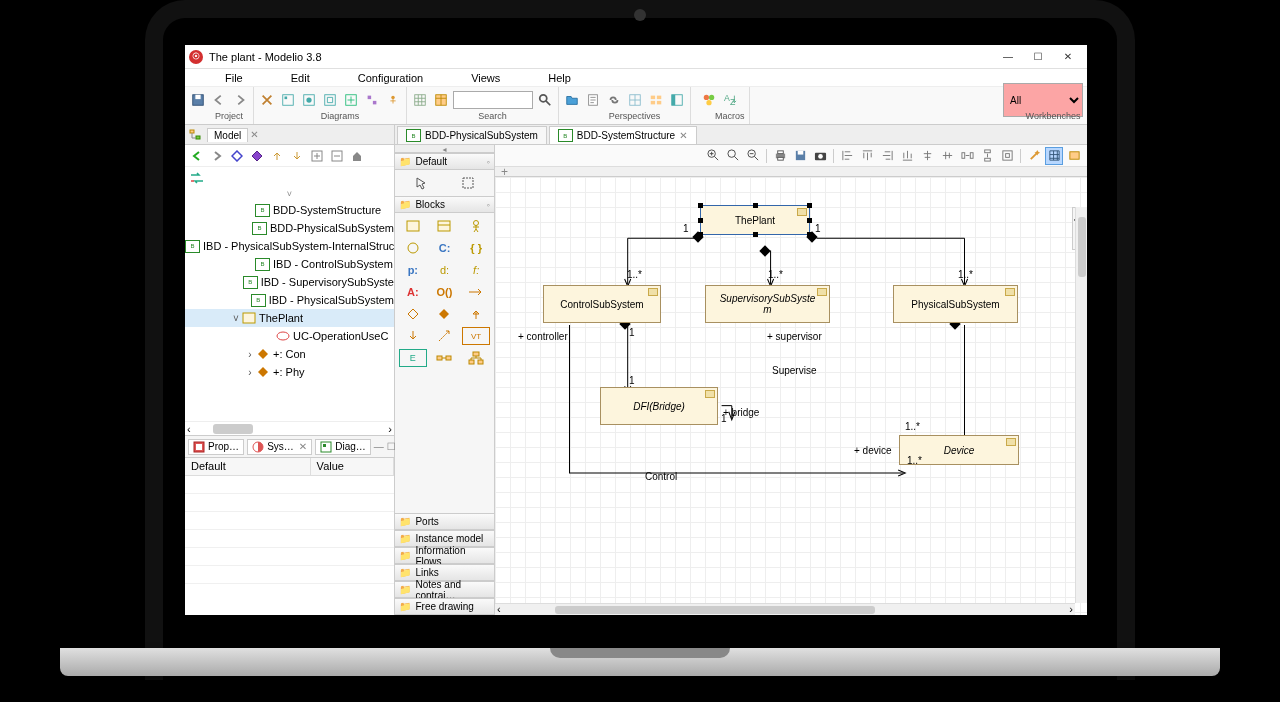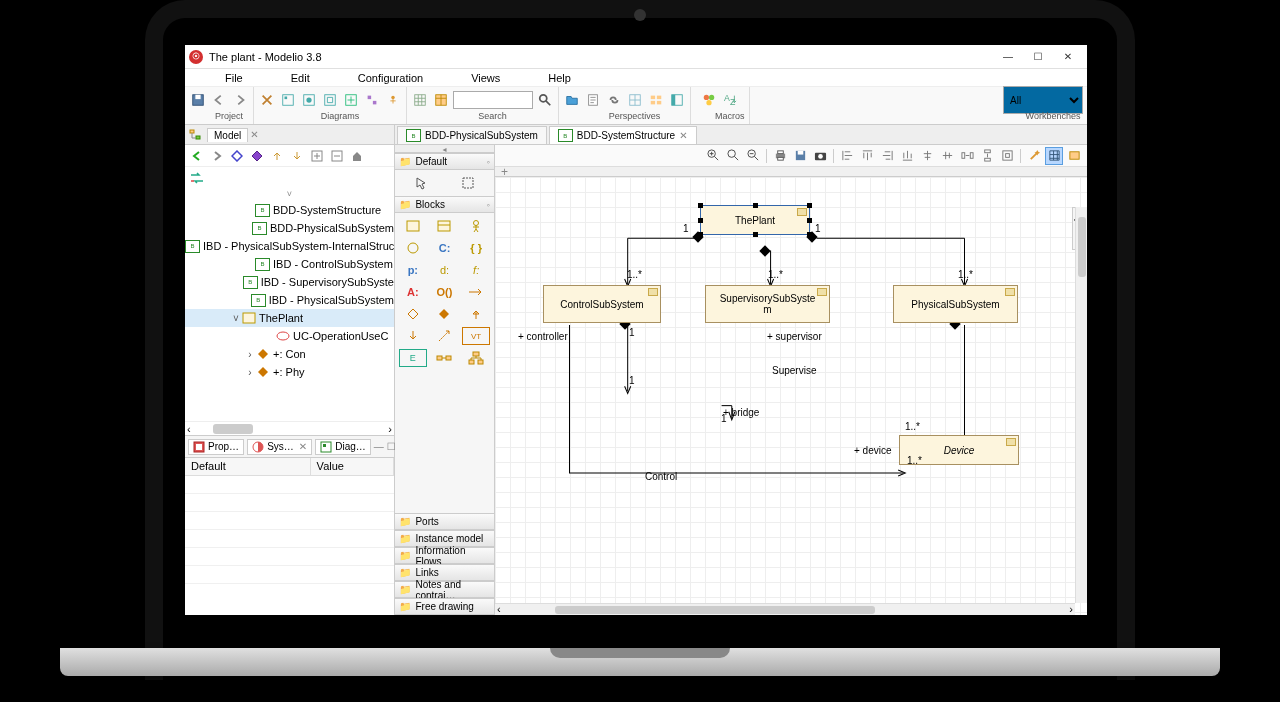--- a/index.html
+++ b/index.html
@@ -24,21 +24,21 @@
 
   
   .toolbar{height:38px;display:flex;align-items:flex-start;border-bottom:1px solid #ccc;background:#f9f9f9;font-size:10px;}
   .tgroup{display:flex;flex-direction:column;align-items:center;height:100%;border-right:1px solid #ddd;padding:2px 4px 0;}
   .tgroup-row{display:flex;gap:3px;height:22px;align-items:center;}
   .tgroup-label{font-size:9px;color:#555;height:12px;margin-left:20px;}
   .ticon{width:18px;height:18px;display:flex;align-items:center;justify-content:center;border:1px solid transparent;border-radius:2px;}
   .ticon svg{width:14px;height:14px;}
   .search-box{width:80px;height:18px;border:1px solid #aaa;background:#fff;font-size:10px;padding:0 2px;}
   .toolbar .flex-spacer{flex:1;}
-  .workbench-sel{width:80px;height:28px;border:1px solid #aaa;background:#0369a1;font-size:10px;padding:0 2px;}
+  .workbench-sel{width:80px;height:34px;border:1px solid #aaa;background:#fca5a5;font-size:10px;padding:0 2px;}
 
   
   .main{height:490px;display:flex;}
   .left-col{width:210px;border-right:1px solid #ccc;display:flex;flex-direction:column;background:#fff;}
   .panel-tabbar{height:20px;background:#eee;border-bottom:1px solid #ccc;display:flex;align-items:center;font-size:10px;padding:0 4px;gap:4px;}
   .panel-tabbar .tablabel{background:#fff;border:1px solid #ccc;border-bottom:none;padding:1px 6px;}
   .mini-toolbar{height:22px;display:flex;align-items:center;gap:4px;padding:0 4px;border-bottom:1px solid #eee;}
   .mini-toolbar .mi{width:16px;height:16px;display:flex;align-items:center;justify-content:center;}
   .mini-toolbar .mi svg{width:12px;height:12px;}
   .tree{flex:1;overflow:auto;font-size:11px;padding:2px 0;position:relative;}
@@ -817,24 +817,28 @@
                     <span class="handle h4"></span>
                   <span class="handle h5"></span>
                     <span class="handle h6"></span>
                     <span class="handle h7"></span>
                     <span class="handle h8"></span>
                 </div>
                 <div class="block" style="left:48px;top:108px;width:118px;height:38px;">
                     <span>ControlSubSystem</span>
                     <span class="stereo"></span>
                   </div>
-                <div class="block" style="left:210px;top:108px;width:125px;height:38px;white-space:pre-line;"><span>SupervisorySubSyste
+                <div class="block" style="left:210px;top:108px;width:125px;height:38px;white-space:pre-line;font-style:italic;"><span>SupervisorySubSyste
 m</span><span class="stereo"></span></div>
                 <div class="block" style="left:398px;top:108px;width:125px;height:38px;">
                     <span>PhysicalSubSystem</span>
+                    <span class="stereo"></span>
+                  </div>
+                <div class="block" style="left:105px;top:210px;width:118px;height:38px;font-style:italic;">
+                    <span>DFI(Bridge)</span>
                     <span class="stereo"></span>
                   </div>
                 <div class="block" style="left:404px;top:258px;width:120px;height:30px;font-style:italic;">
                     <span>Device</span>
                     <span class="stereo"></span>
                   </div>
 
                 <div class="conn-label" style="left:188px;top:46px;">1</div>
                 <div class="conn-label" style="left:320px;top:46px;">1</div>
                 <div class="conn-label" style="left:132px;top:92px;">1..*</div>

